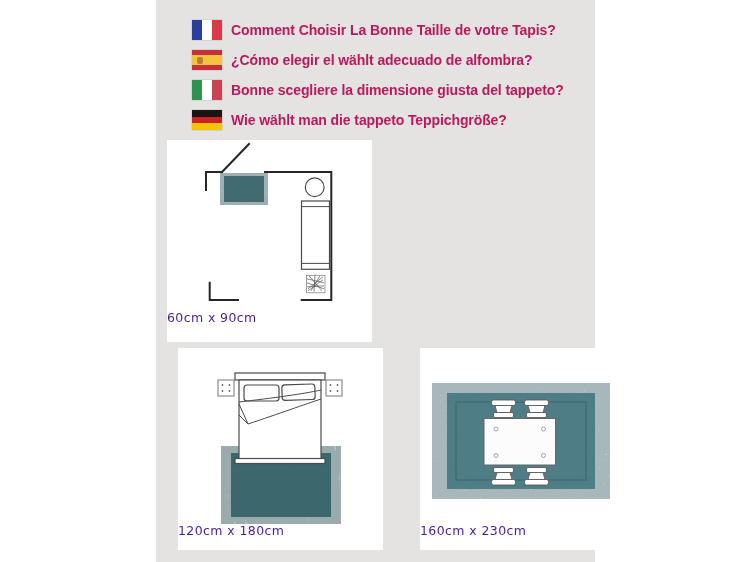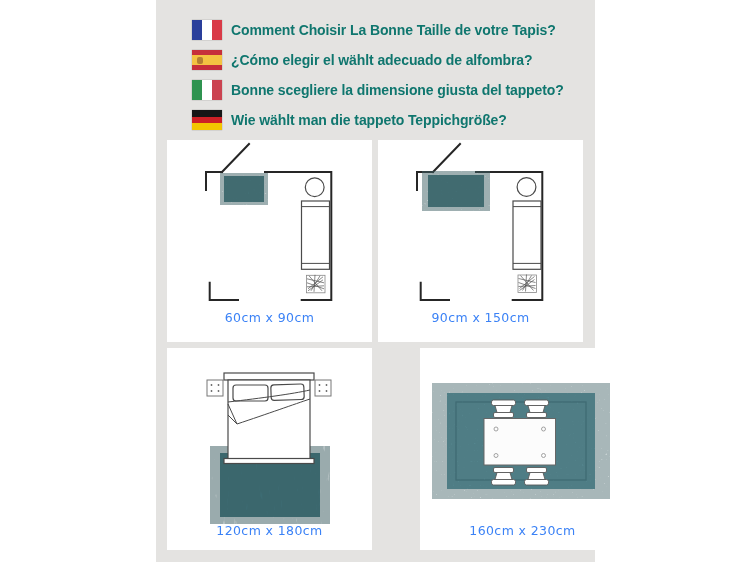--- a/index.html
+++ b/index.html
@@ -11,32 +11,32 @@
   .hdr{position:absolute;left:0;top:20px;width:439px;}
   .hrow{display:flex;align-items:center;height:20px;margin-bottom:10px;}
   .flag{position:relative;width:30px;height:20px;margin-left:36px;flex:0 0 auto;
         box-shadow:0 0 1px rgba(0,0,0,.45);}
   .flag.fr{background:linear-gradient(to right,#2a3f9b 33.4%,#ffffff 33.4% 66.7%,#d93a47 66.7%);}
   .flag.es{background:linear-gradient(to bottom,#c62f3b 25%,#f3c342 25% 75%,#c62f3b 75%);}
   .flag.es::after{content:"";position:absolute;left:5px;top:7px;width:6px;height:7px;
         background:#a8742f;border-radius:2px;opacity:.85;}
   .flag.it{background:linear-gradient(to right,#2f9350 33.4%,#ffffff 33.4% 66.7%,#cb4350 66.7%);}
   .flag.de{background:linear-gradient(to bottom,#161616 33.4%,#cd2026 33.4% 66.7%,#f3c500 66.7%);}
-  .htext{margin-left:9px;font-weight:bold;font-size:14px;letter-spacing:-0.1px;color:#0f766e;
+  .htext{margin-left:9px;font-weight:bold;font-size:14px;letter-spacing:-0.1px;color:#be185d;
          white-space:nowrap;}
 
   
   .card{position:absolute;width:205px;height:202px;background:#ffffff;}
   #card-tl{left:11px;top:140px;}
   #card-tr{left:222px;top:140px;}
-  #card-bl{left:11px;top:348px;}
+  #card-bl{left:22px;top:348px;}
   #card-br{left:222px;top:348px;margin-left:42px;}
   .card svg{position:absolute;left:0;top:0;}
-  .size-label{position:absolute;left:0;right:0;text-align:center;
-      font-family:"DejaVu Sans",sans-serif;font-size:12.5px;letter-spacing:.4px;color:#3b82f6;}
+  .size-label{position:absolute;left:0;right:0;text-align:left;
+      font-family:"DejaVu Sans",sans-serif;font-size:12.5px;letter-spacing:.4px;color:#4c1d95;}
   .size-label.top{bottom:17px;}
   .size-label.bot{bottom:12px;}
 
   .wall{fill:none;stroke:#262626;stroke-width:2;stroke-linecap:square;}
   .furn{fill:#ffffff;stroke:#4a4a4a;stroke-width:1.2;}
   .thin{fill:none;stroke:#4a4a4a;stroke-width:1;}
   .scrib{fill:none;stroke:#555555;stroke-width:0.7;}
   .chair rect,.chair path{fill:#ffffff;stroke:#5a5a5a;stroke-width:0.9;}
 </style>
 </head>
@@ -90,39 +90,20 @@
           <path class="thin" d="M134.5,66.6 H162.5 M134.5,123.4 H162.5"></path>
         </g>
         <g transform="translate(139,134.8)">
           <rect x="0.5" y="0.5" width="18.5" height="17.5" fill="#fff" stroke="#888" stroke-width="0.8"></rect>
           <path class="scrib" d="M1,4 L18,8 M17,2 L2,14 M3,1 L16,16 M9,0 L8,17 M1,12 L18,11 M14,1 L5,16 M1,8 L18,14 M2,16 L17,5"></path>
         </g>
       </svg>
       <div class="size-label top">60cm x 90cm</div>
     </div>
 
-    <div class="card" id="card-tr">
-      <svg width="205" height="202" viewBox="0 0 205 202">
-        <path class="wall" d="M39,50 V32 H55 M55,32 L82,4 M98,32 H164.3 V160 H134.7 M71,160 H42.7 V142.7"></path>
-        <g>
-          <rect x="50" y="35" width="56" height="32" fill="#44767d"></rect>
-          <rect x="50" y="35" width="56" height="32" fill="#000" filter="url(#grain)" opacity="0.5"></rect>
-        </g>
-        <circle class="furn" cx="148.5" cy="47" r="9.4" stroke-width="1.5"></circle>
-        <g>
-          <rect class="furn" x="135" y="61" width="28" height="68.3"></rect>
-          <path class="thin" d="M135,66.6 H163 M135,123.4 H163"></path>
-        </g>
-        <g transform="translate(139.5,134.5)">
-          <rect x="0.5" y="0.5" width="18.5" height="17.5" fill="#fff" stroke="#888" stroke-width="0.8"></rect>
-          <path class="scrib" d="M1,4 L18,8 M17,2 L2,14 M3,1 L16,16 M9,0 L8,17 M1,12 L18,11 M14,1 L5,16 M1,8 L18,14 M2,16 L17,5"></path>
-        </g>
-      </svg>
-      <div class="size-label top">90cm x 150cm</div>
-    </div>
 
     <div class="card" id="card-bl">
       <svg width="205" height="202" viewBox="0 0 205 202">
         <g>
           <rect x="53" y="105" width="100" height="64" fill="#3f767f"></rect>
           <rect x="53" y="105" width="100" height="64" fill="#000" filter="url(#grainV)" opacity="0.5"></rect>
         </g>
         <g>
           <rect x="40" y="32" width="16" height="16" fill="#fff" stroke="#777" stroke-width="1"></rect>
           <circle cx="44.5" cy="37" r="0.9" fill="#666"></circle>

